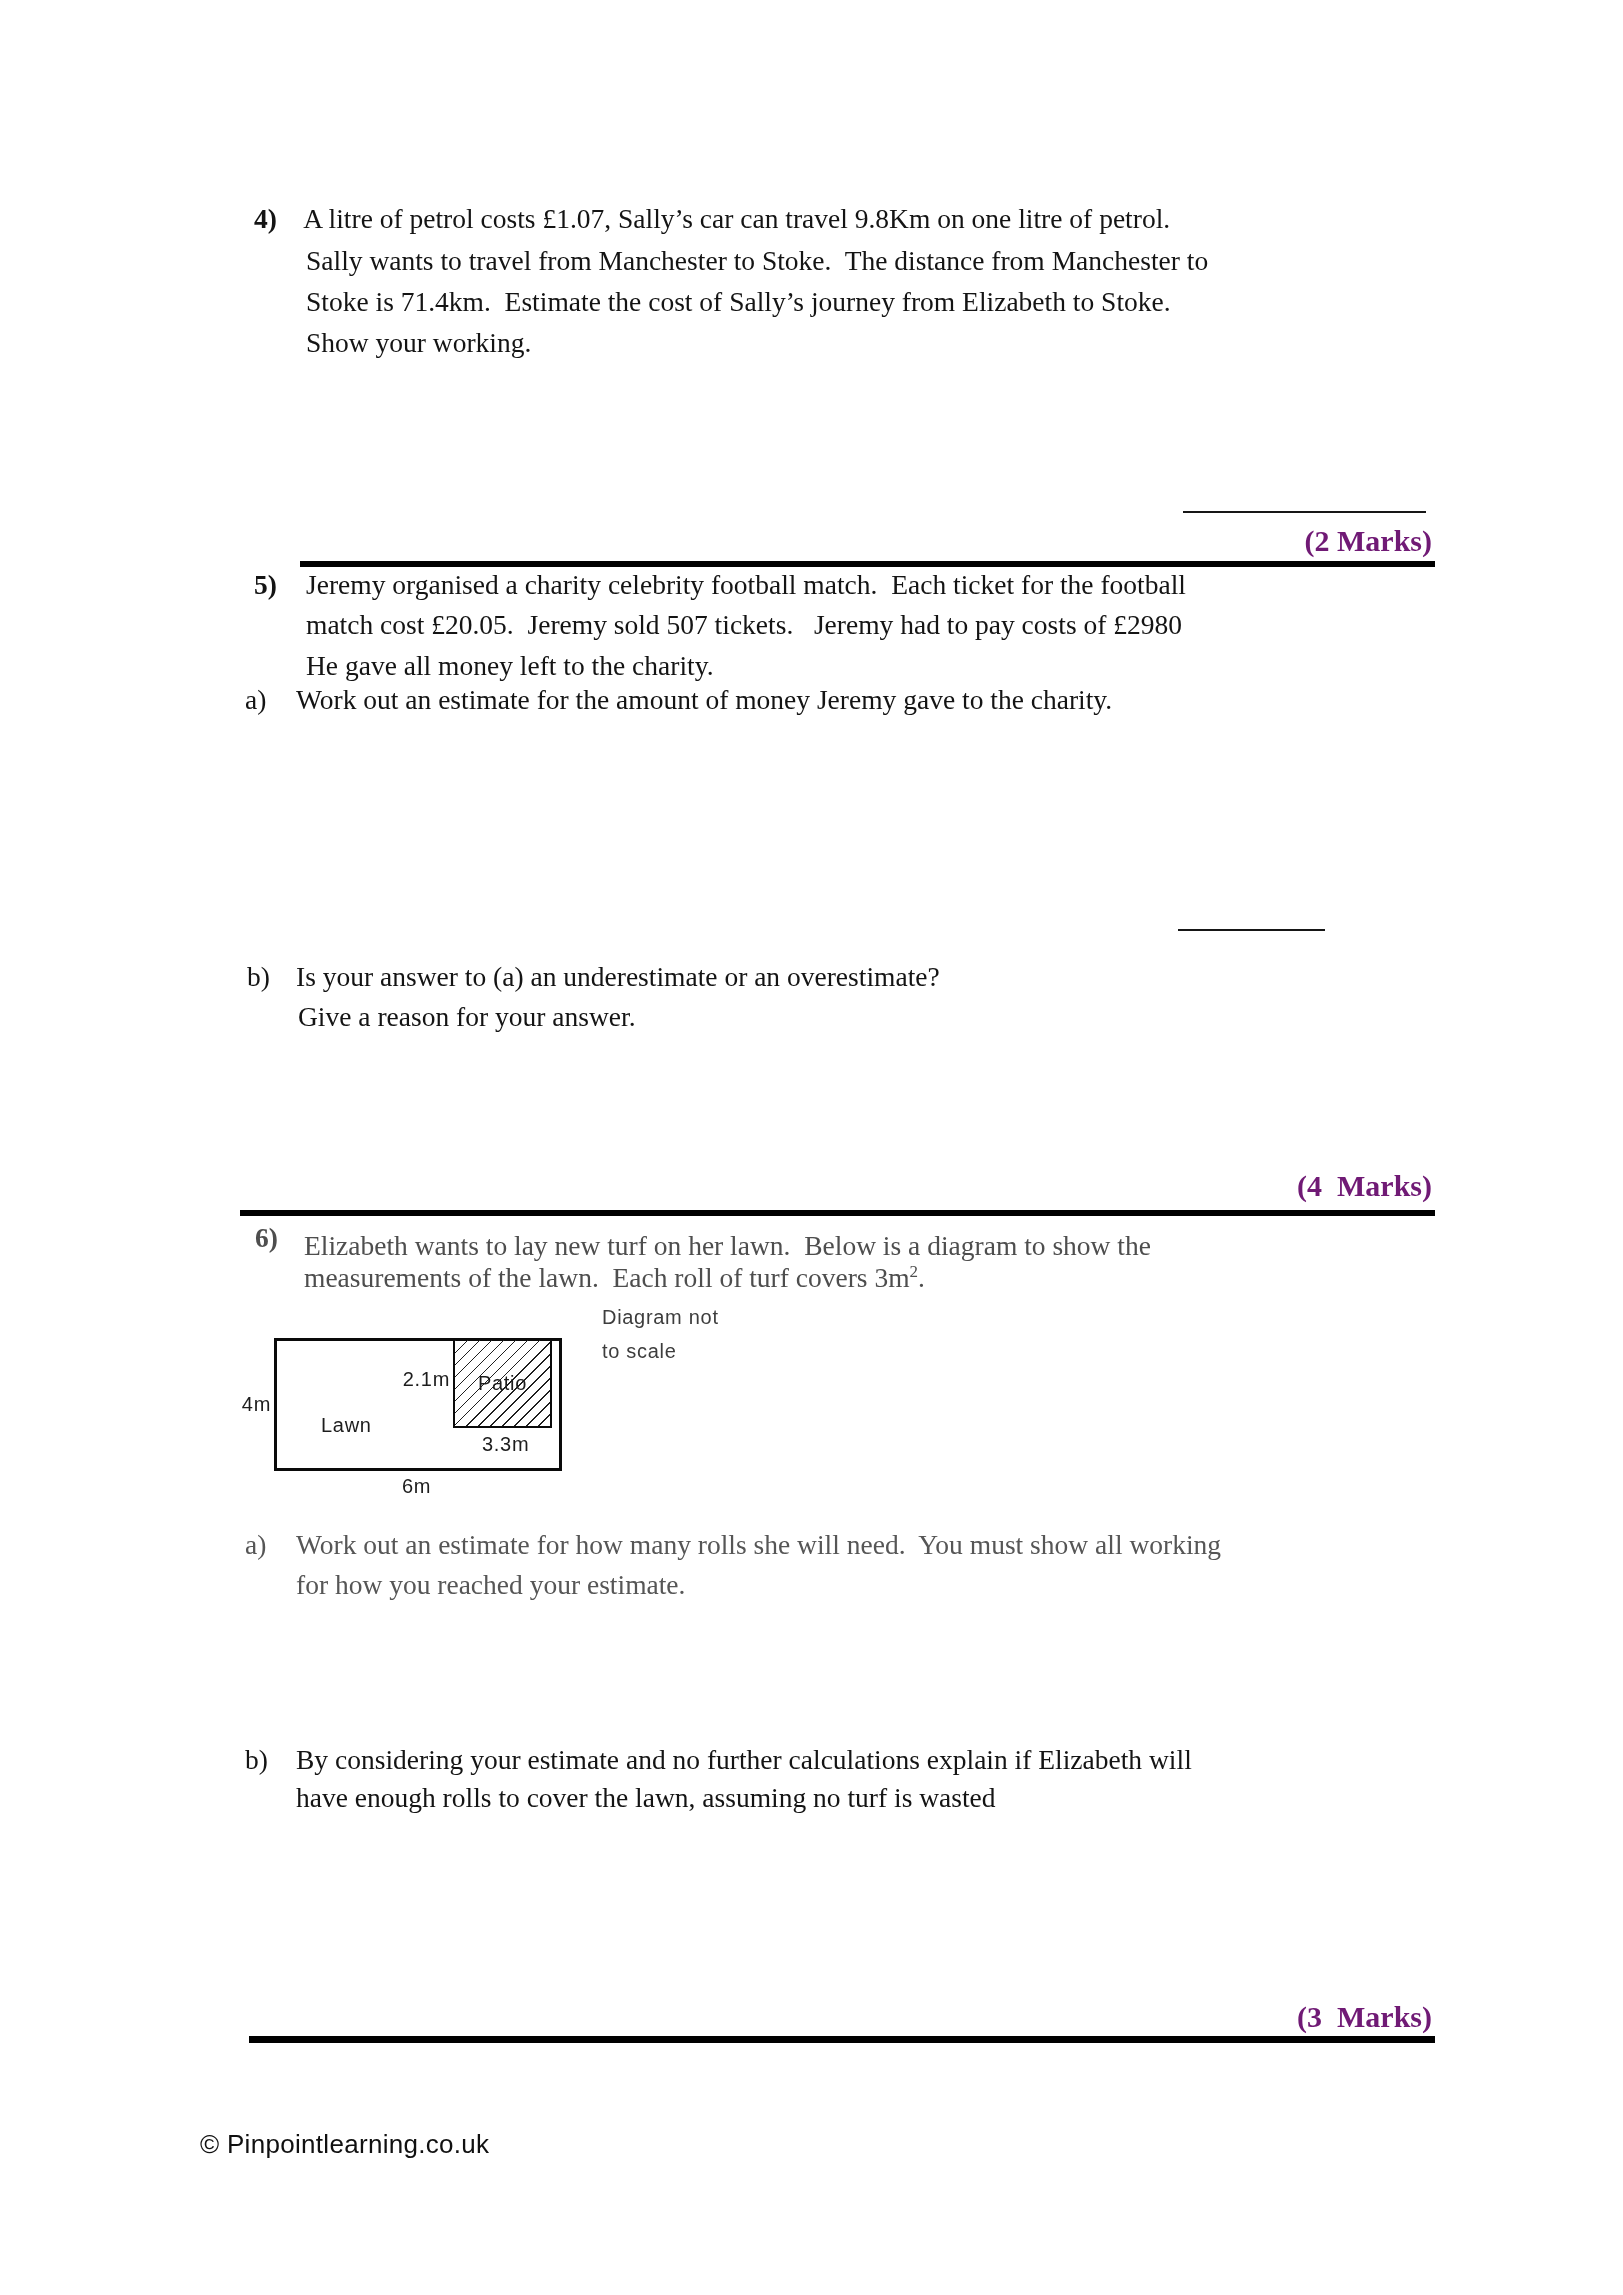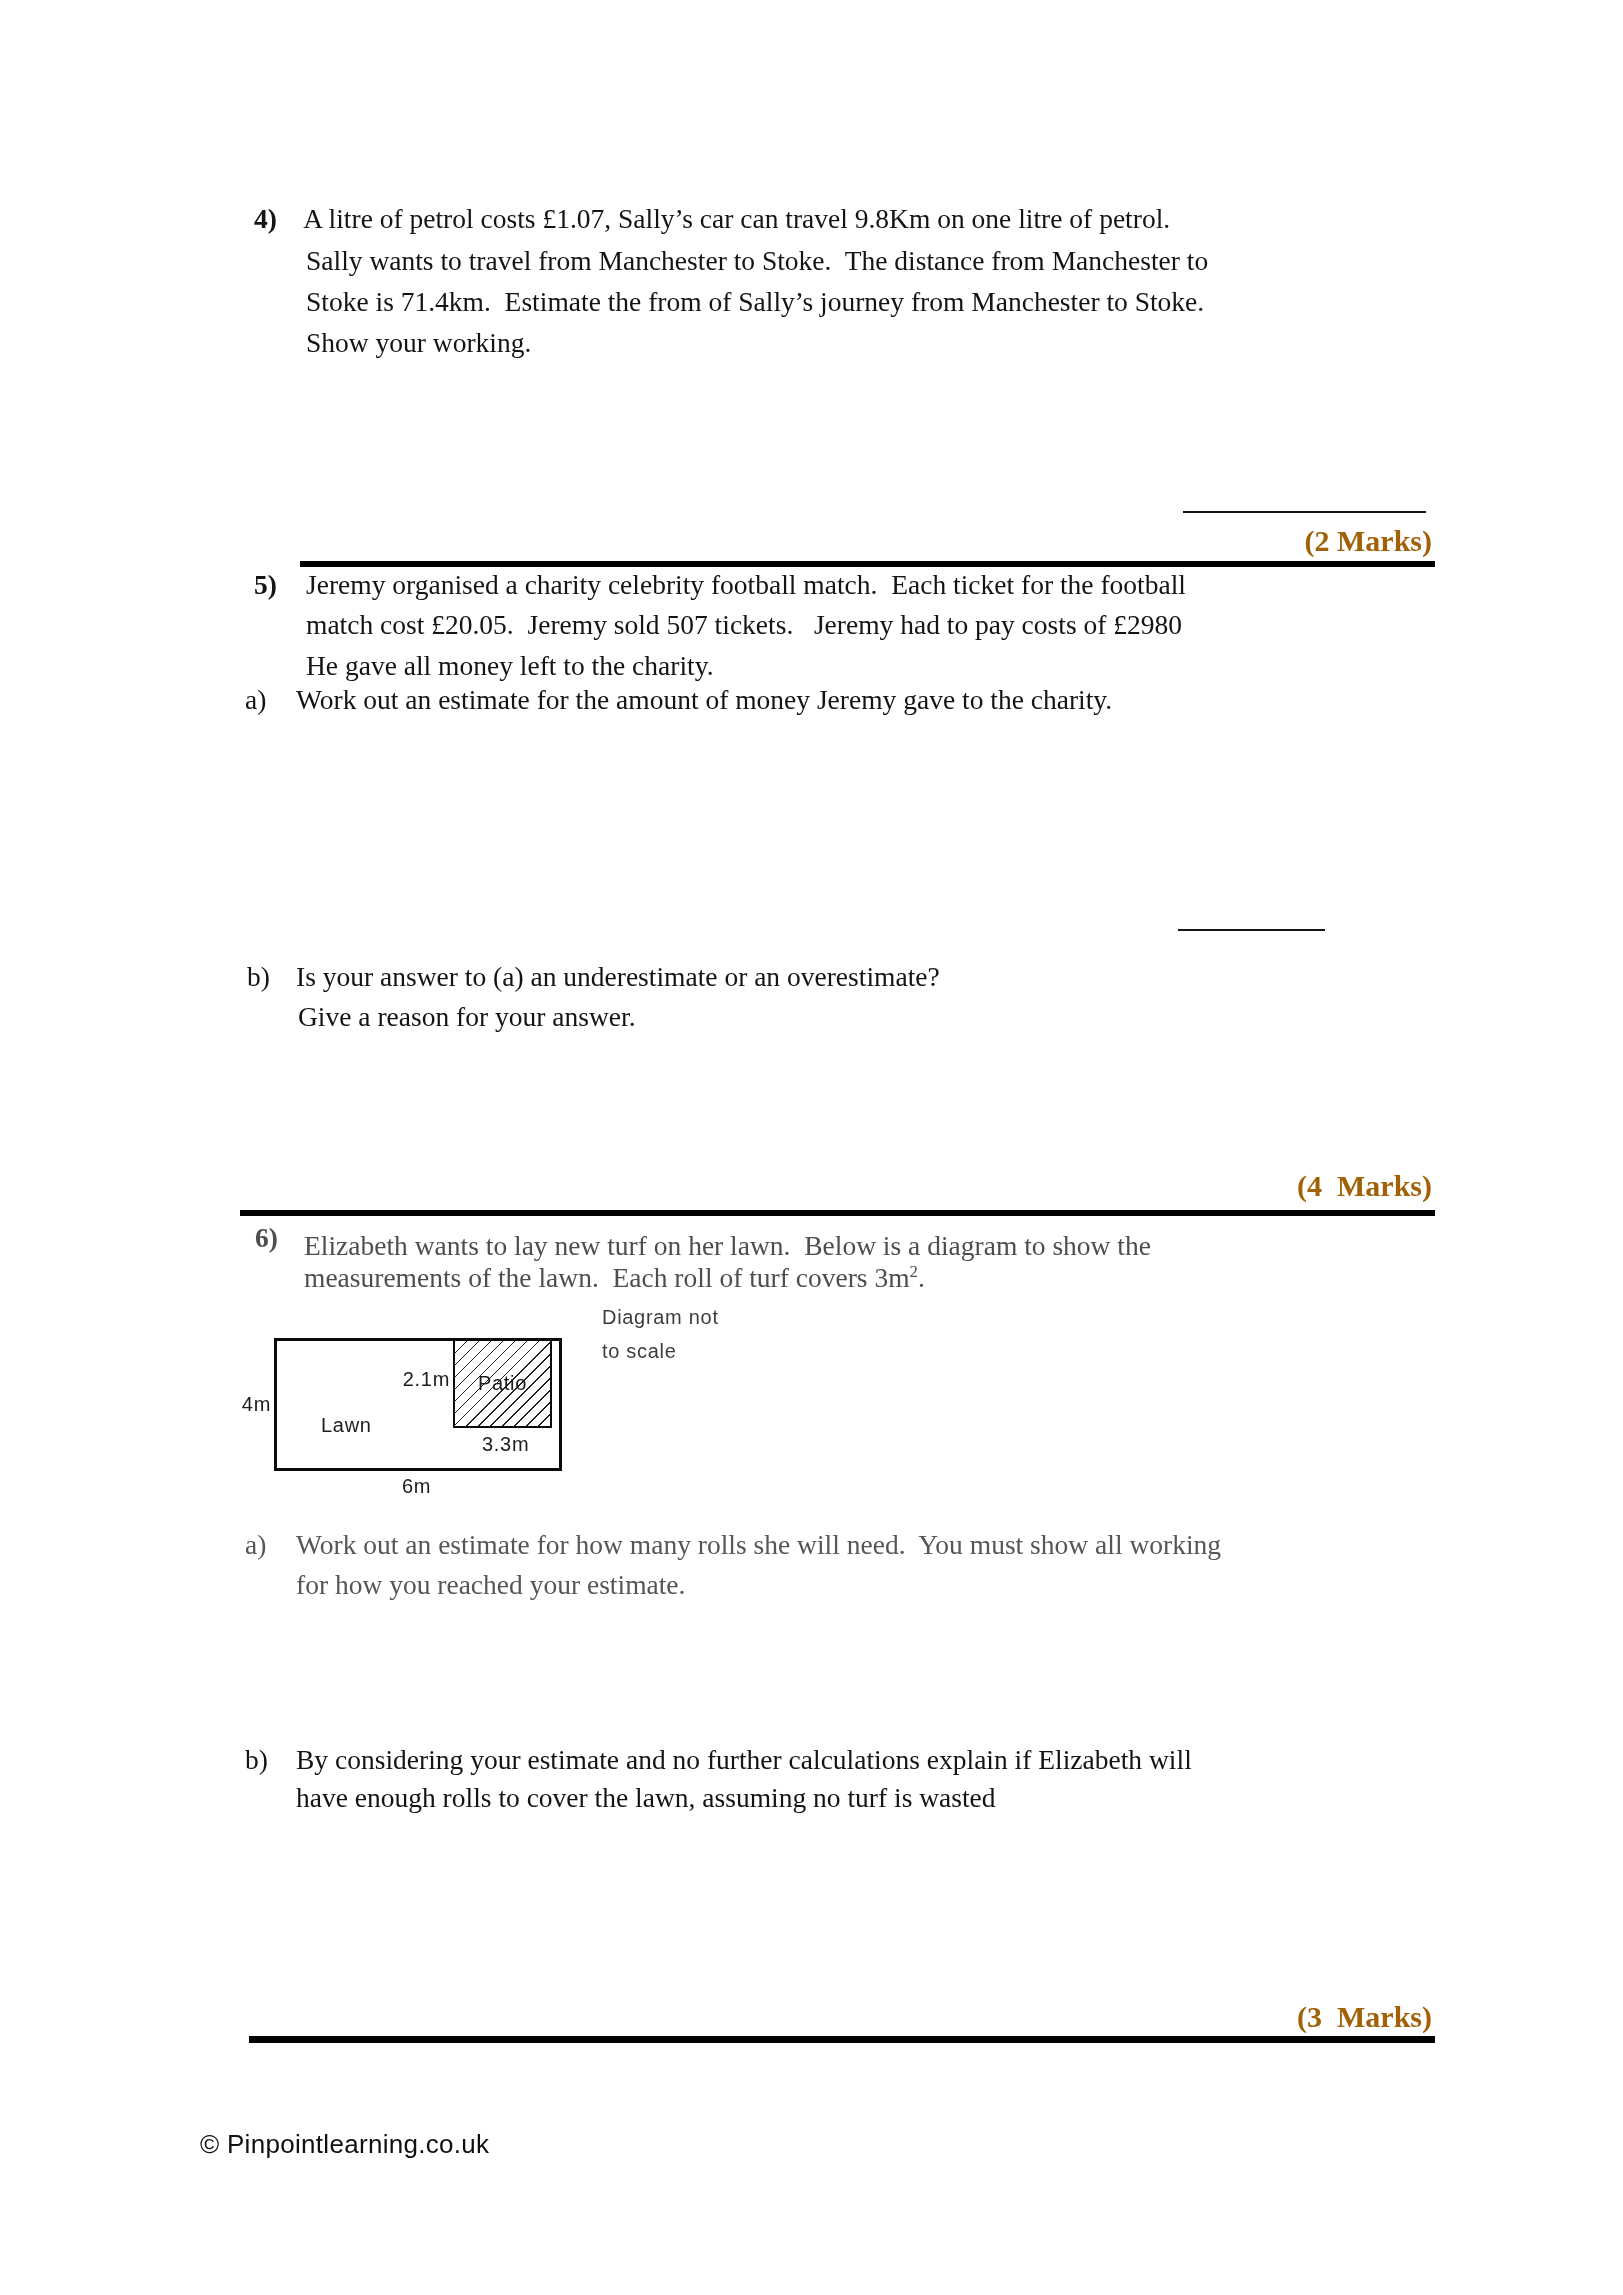--- a/index.html
+++ b/index.html
@@ -9,21 +9,21 @@
     width: 1623px;
     height: 2295px;
     background: #ffffff;
     font-family: "Liberation Serif", serif;
     color: #141414;
     overflow: hidden;
   }
   .abs { position: absolute; white-space: pre; line-height: 1; }
   .serif { font-family: "Liberation Serif", serif; font-size: 27.5px; color: #141414; }
   .qnum  { font-weight: bold; }
-  .marks { font-family: "Liberation Serif", serif; font-size: 30px; font-weight: bold; text-align: right; width: 320px; left: 1112px; color: #a16207; }
+  .marks { font-family: "Liberation Serif", serif; font-size: 30px; font-weight: bold; text-align: right; width: 320px; left: 1112px; color: #701a75; }
   .bar   { background: #000; }
   .ansline { background: #161616; }
   .gray  { color: #4e4e4e; }
   .gray2 { color: #565656; }
   .gothic { font-family: "Liberation Sans", sans-serif; font-size: 20px; color: #1d1d1d; letter-spacing: 0.7px; }
   .note  { color: #3d3d3d; }
   .rect-outer {
     position: absolute; left: 274px; top: 1338px; width: 288px; height: 133px;
     border: 3.3px solid #0a0a0a; background: #ffffff;
   }
@@ -38,21 +38,21 @@
   .footer { font-family: "Liberation Sans", sans-serif; font-size: 26px; color: #101010; letter-spacing: 0.3px; }
 </style>
 </head>
 <body>
 
 <div class="page">
 
   <div class="abs serif qnum" style="left:254px; top:205px;">4)</div>
   <div class="abs serif" style="left:298px; top:205px;"> A litre of petrol costs £1.07, Sally’s car can travel 9.8Km on one litre of petrol.</div>
   <div class="abs serif" style="left:306px; top:247px;">Sally wants to travel from Manchester to Stoke.  The distance from Manchester to</div>
-  <div class="abs serif" style="left:306px; top:288px;">Stoke is 71.4km.  Estimate the from of Sally’s journey from Manchester to Stoke.</div>
+  <div class="abs serif" style="left:306px; top:288px;">Stoke is 71.4km.  Estimate the cost of Sally’s journey from Elizabeth to Stoke.</div>
   <div class="abs serif" style="left:306px; top:329px;">Show your working.</div>
 
   <div class="abs ansline" style="left:1183px; top:511px; width:243px; height:2px;"></div>
   <div class="abs marks" style="top:526px;">(2 Marks)</div>
   <div class="abs bar" style="left:300px; top:561px; width:1135px; height:5.9px;"></div>
 
   <div class="abs serif qnum" style="left:254px; top:571px;">5)</div>
   <div class="abs serif" style="left:306px; top:571px;">Jeremy organised a charity celebrity football match.  Each ticket for the football</div>
   <div class="abs serif" style="left:306px; top:611px;">match cost £20.05.  Jeremy sold 507 tickets.   Jeremy had to pay costs of £2980</div>
   <div class="abs serif" style="left:306px; top:652px;">He gave all money left to the charity.</div>

